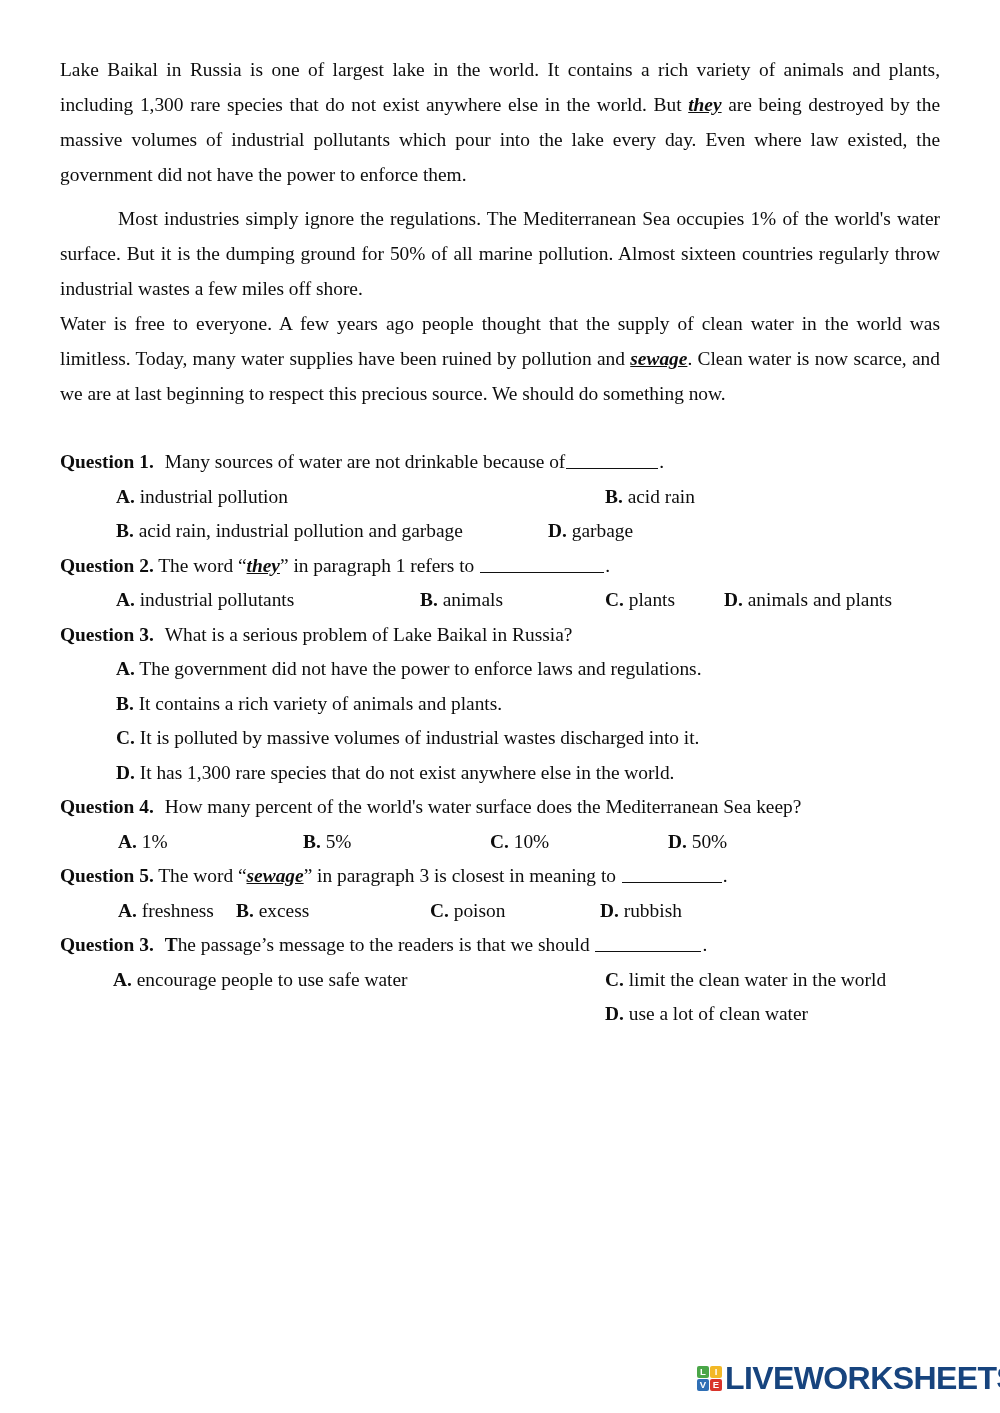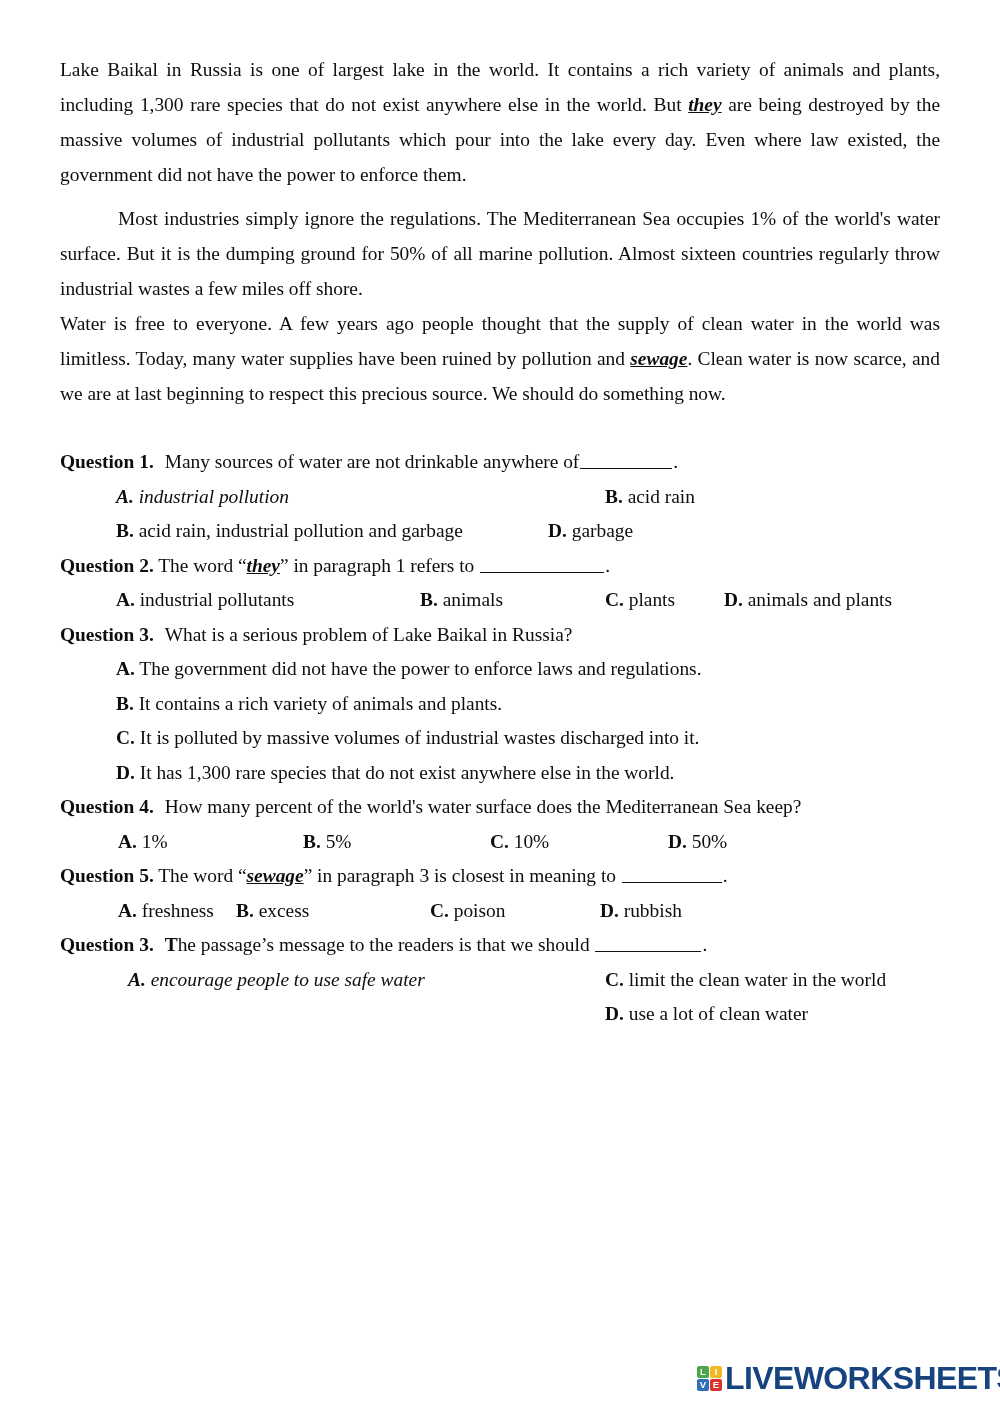--- a/index.html
+++ b/index.html
@@ -141,24 +141,24 @@
       <p><span>Lake Baikal in Russia is one of largest lake in the world. It contains a rich variety of animals and plants, including 1,300 rare species that do not exist anywhere else in the world. But </span><span class="u-bi">they</span><span> are being destroyed by the massive volumes of industrial pollutants which pour into the lake every day. Even where law existed, the government did not have the power to enforce them.</span></p>
 
       <p class="indent">Most industries simply ignore the regulations. The Mediterranean Sea occupies 1% of the world's water surface. But it is the dumping ground for 50% of all marine pollution. Almost sixteen countries regularly throw industrial wastes a few miles off shore.</p>
 
       <p><span>Water is free to everyone. A few years ago people thought that the supply of clean water in the world was limitless. Today, many water supplies have been ruined by pollution and </span><span class="u-bi">sewage</span><span>. Clean water is now scarce, and we are at last beginning to respect this precious source. We should do something now.</span></p>
     </div>
 
     <div class="questions">
 
       <div class="q-block">
-        <div class="q-stem"><span class="q-label">Question 1.</span><span class="q-gap-md"></span><span>Many sources of water are not drinkable anywhere of</span><span class="blank w1"></span><span>.</span></div>
-
-        <div class="opt-row">
-          <span class="opt" style="left:56px;font-style:italic;"><span class="opt-letter">A.</span>
+        <div class="q-stem"><span class="q-label">Question 1.</span><span class="q-gap-md"></span><span>Many sources of water are not drinkable because of</span><span class="blank w1"></span><span>.</span></div>
+
+        <div class="opt-row">
+          <span class="opt" style="left:56px;"><span class="opt-letter">A.</span>
             <span>industrial pollution</span></span>
           <span class="opt" style="left:545px;"><span class="opt-letter">B.</span>
             <span>acid rain</span></span>
         </div>
 
         <div class="opt-row">
           <span class="opt" style="left:56px;"><span class="opt-letter">B.</span>
             <span>acid rain, industrial pollution and garbage</span></span>
           <span class="opt" style="left:488px;"><span class="opt-letter">D.</span>
             <span>garbage</span></span>
@@ -225,21 +225,21 @@
           <span class="opt" style="left:540px;"><span class="opt-letter">D.</span>
             <span>rubbish</span></span>
         </div>
       </div>
 
       <div class="q-block">
         <div class="q-stem"><span class="q-label">Question 3.</span><span class="q-gap-md"></span><span class="q-label">T</span><span>he passage’s message to the readers is that we should</span>
           <span class="blank w4"></span><span>.</span></div>
 
         <div class="opt-row">
-          <span class="opt" style="left:68px;font-style:italic;"><span class="opt-letter">A.</span>
+          <span class="opt" style="left:53px;"><span class="opt-letter">A.</span>
             <span>encourage people to use safe water</span></span>
           <span class="opt" style="left:545px;"><span class="opt-letter">C.</span>
             <span>limit the clean water in the world</span></span>
         </div>
 
         <div class="opt-row">
           <span class="opt" style="left:545px;"><span class="opt-letter">D.</span>
             <span>use a lot of clean water</span></span>
         </div>
       </div>

